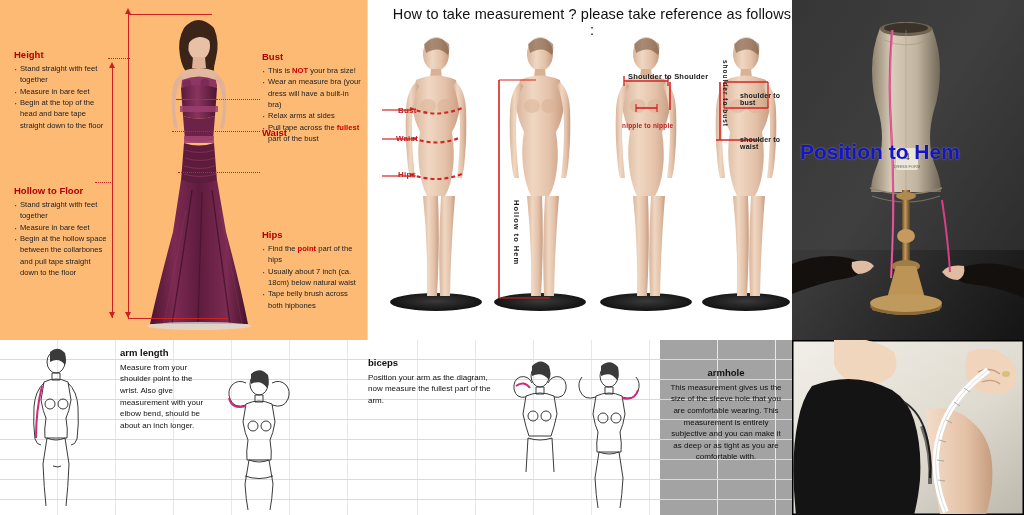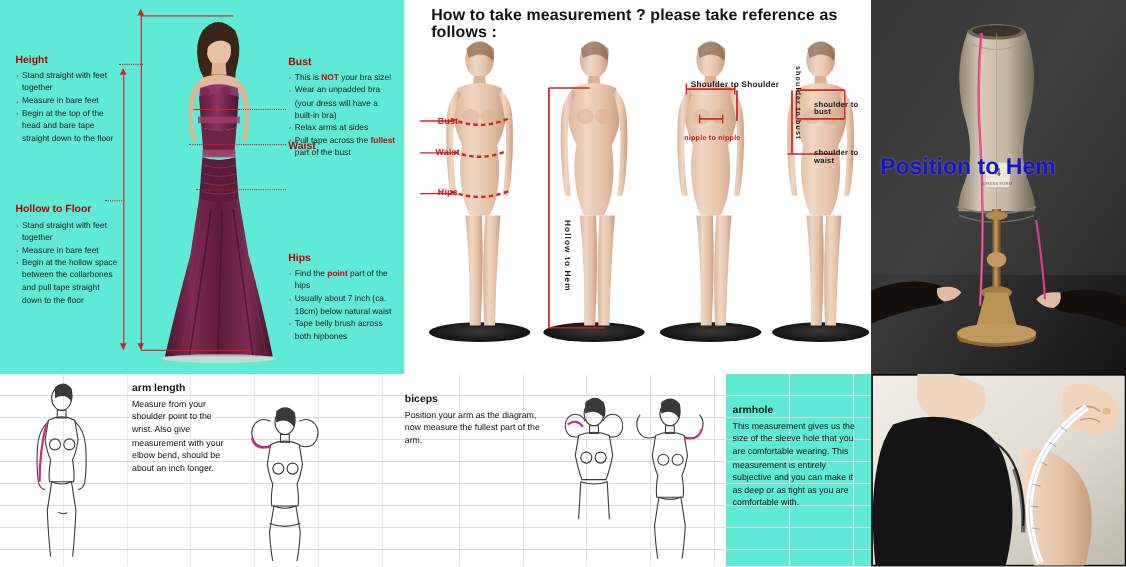--- a/index.html
+++ b/index.html
@@ -20,21 +20,21 @@
     height: 515px;
     background: #ffffff;
   }
 
   
   .panel { position: absolute; box-sizing: border-box; }
 
   
   #panel-dress {
     left: 0; top: 0; width: 368px; height: 340px;
-    background: #5eead4;
+    background: #fdba74;
     border-right: 1px solid #dcdcdc;
   }
   
   #panel-measure {
     left: 368px; top: 0; width: 424px; height: 340px;
     background: #ffffff;
   }
   
   #panel-form {
     left: 792px; top: 0; width: 232px; height: 340px;
@@ -45,21 +45,22 @@
   #panel-arm {
     left: 0; top: 340px; width: 360px; height: 175px;
     background: #ffffff;
   }
   #panel-biceps {
     left: 360px; top: 340px; width: 300px; height: 175px;
     background: #ffffff;
   }
   #panel-armhole {
     left: 660px; top: 340px; width: 132px; height: 175px;
-    background: #5eead4;
+    background: #a3a3a3;
+    text-align: center;
   }
   #panel-armhole-photo {
     left: 792px; top: 340px; width: 232px; height: 175px;
     background: #0d0d0d;
     overflow: hidden;
   }
 
   
   .ruled {
     position: absolute; left: 0; top: 0; right: 0; bottom: 0;
@@ -124,23 +125,24 @@
     position: absolute;
     left: 140px; top: 10px;
     width: 118px; height: 320px;
   }
 
   
   #measure-heading {
     position: absolute;
     left: 24px; top: 6px;
     font-size: 14.5px;
-    font-weight: bold;
+    font-weight: normal;
     color: #111;
     letter-spacing: .1px;
+    text-align: center;
   }
 
   .fig-label {
     position: absolute;
     font-size: 8px;
     font-weight: bold;
     color: #c01c1c;
     letter-spacing: .2px;
     padding-left: 20px;
   }
@@ -284,21 +286,21 @@
         <li>Stand straight with feet together</li>
         <li>Measure in bare feet</li>
         <li>Begin at the hollow space between the collarbones and pull tape straight down to the floor</li>
       </ul>
     </div>
 
     <div class="right-note" id="note-bust">
       <div class="note-title">Bust</div>
       <ul class="bullets">
         <li>This is <span class="em-red">NOT</span> your bra size!</li>
-        <li>Wear an unpadded bra (your dress will have a built-in bra)</li>
+        <li>Wear an measure bra (your dress will have a built-in bra)</li>
         <li>Relax arms at sides</li>
         <li>Pull tape across the <span class="em-red">fullest</span> part of the bust</li>
       </ul>
     </div>
 
     <div class="right-note" id="note-waist">
       <div class="note-title">Waist</div>
     </div>
 
     <div class="right-note" id="note-hips">

